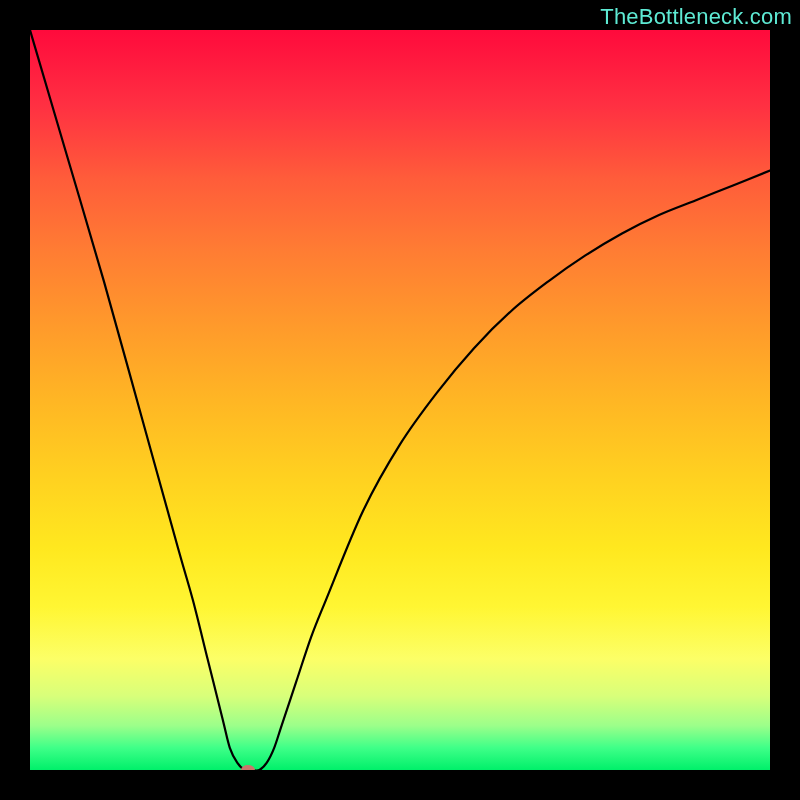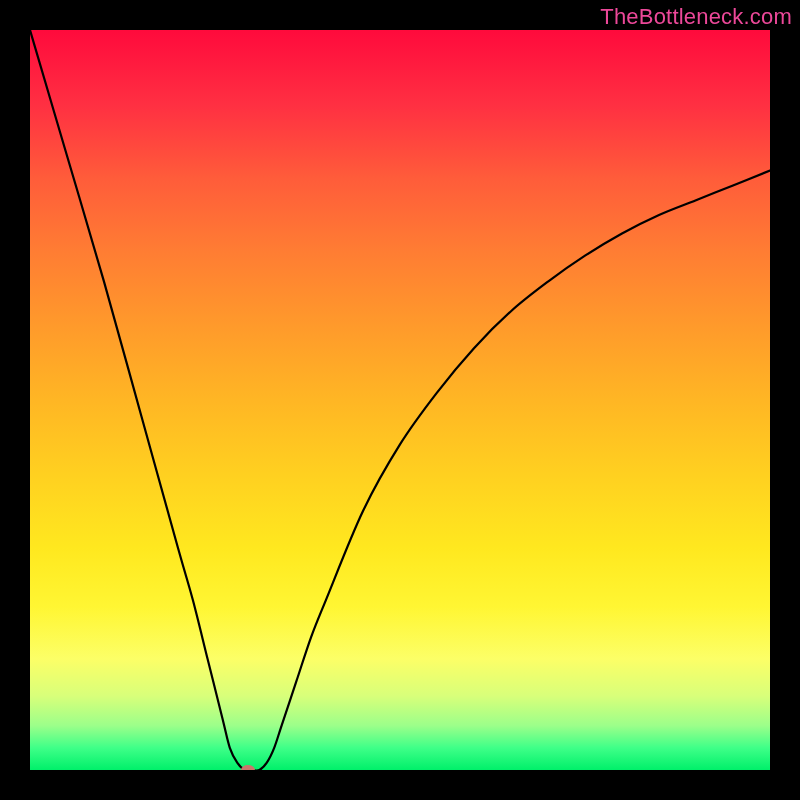--- a/index.html
+++ b/index.html
@@ -43,21 +43,21 @@
       #d8ff7a 90%,
       #9cff8a 94%,
       #3fff88 97%,
       #00f06a 100%
     );
   }
   .watermark {
     position: absolute;
     top: 4px;
     right: 8px;
-    color: #ec4899;
+    color: #5eead4;
     font-size: 22px;
     letter-spacing: 0.2px;
     user-select: none;
   }
   svg.curve {
     position: absolute;
     left: 0; top: 0;
     width: 740px;
     height: 740px;
   }

